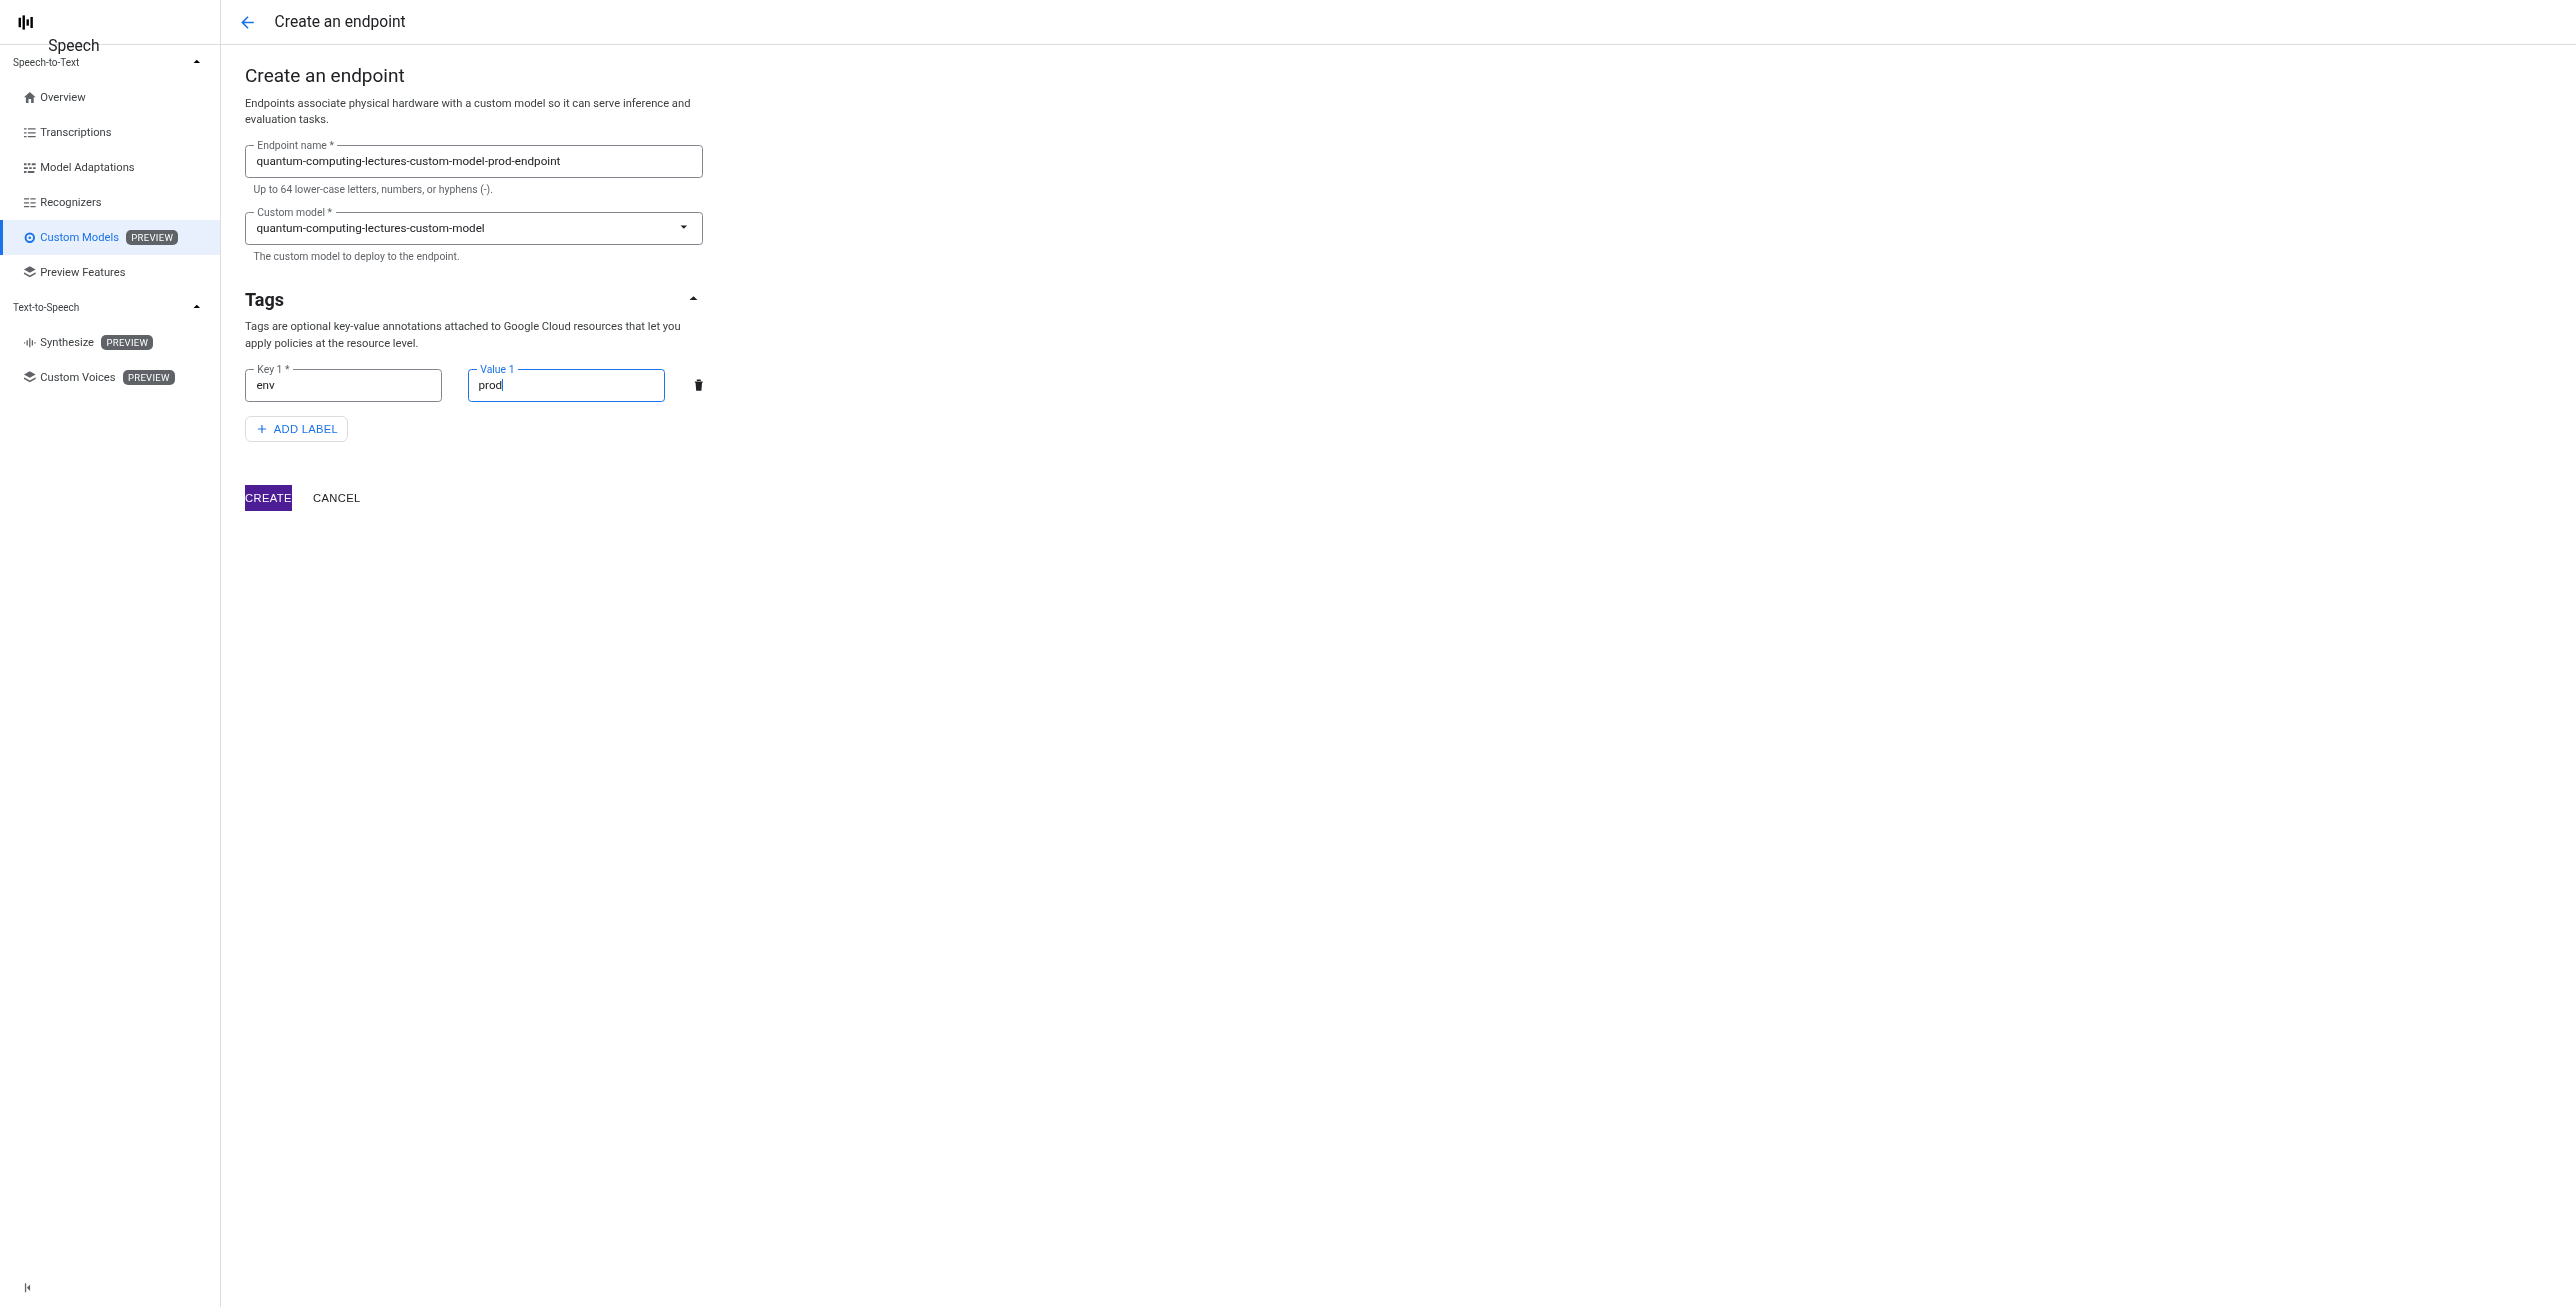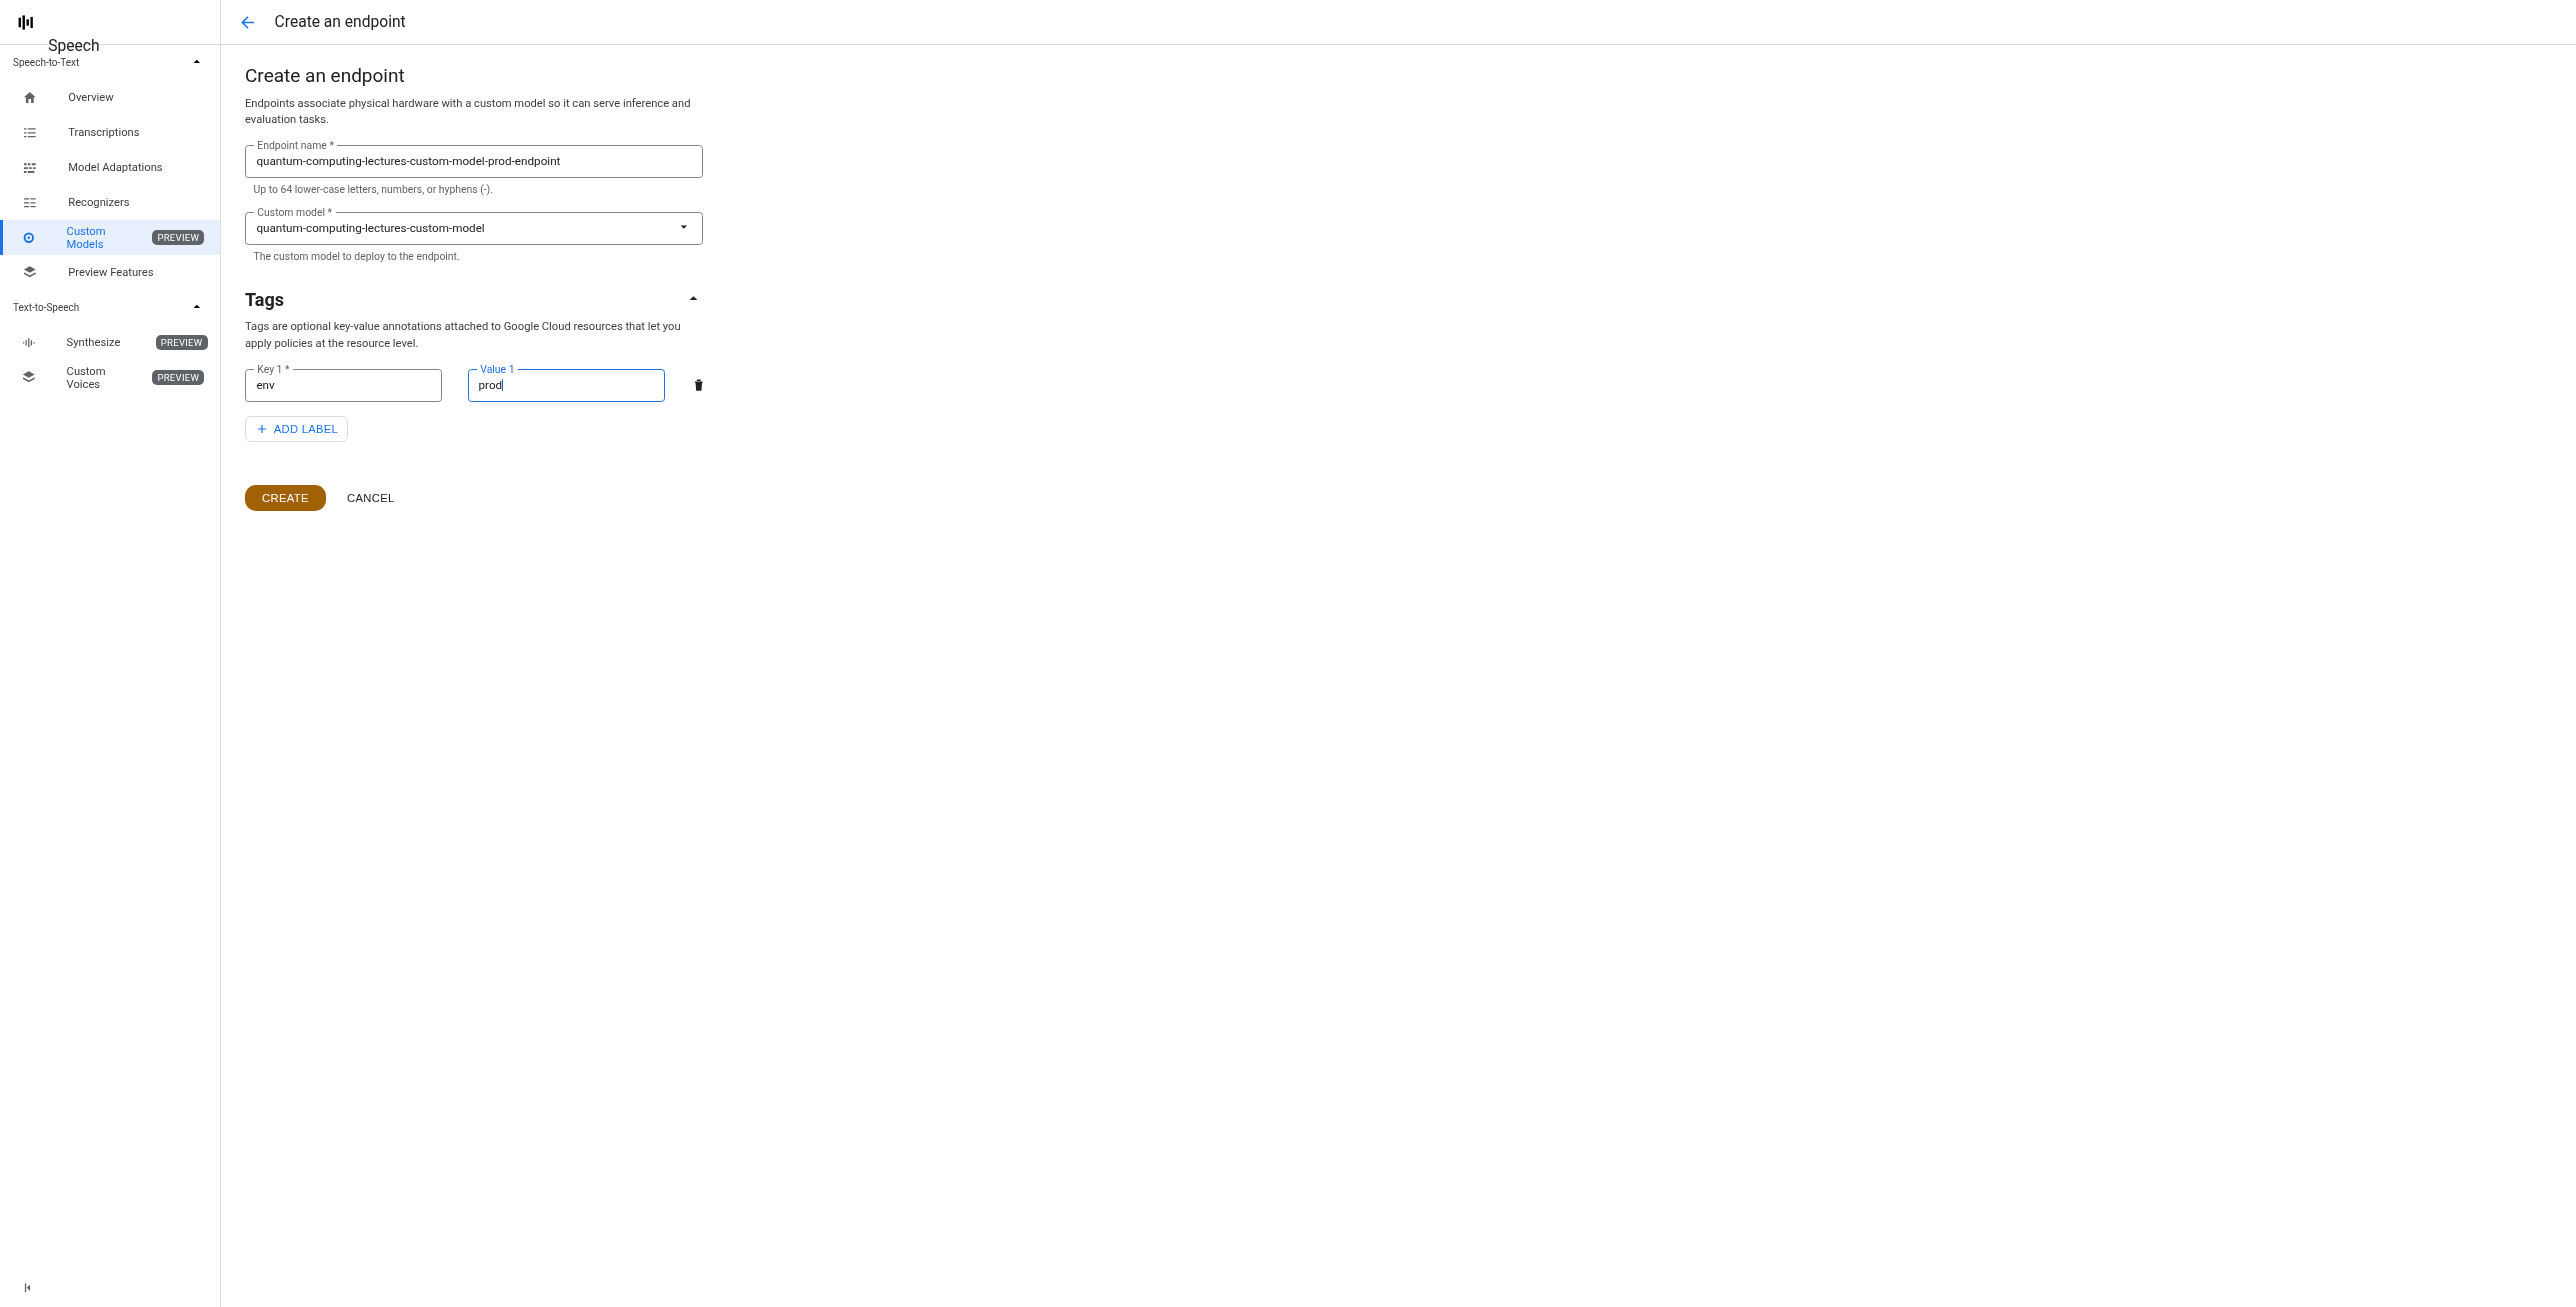--- a/index.html
+++ b/index.html
@@ -41,21 +41,21 @@
     cursor: pointer;
   }
   .nav-section-header:first-of-type { margin-top: 8.6px; }
   .nav-item {
     display: flex;
     align-items: center;
     height: 35px;
     padding: 0 15.6px 0 21px;
     font-size: 11.2px;
     color: #3c4043;
-    gap: 30px;
+    gap: 2px;
     cursor: pointer;
     position: relative;
   }
   .nav-item.selected {
     background: #e8f0fe;
     color: #1a73e8;
   }
   .nav-item.selected::before {
     content: '';
     position: absolute;
@@ -160,25 +160,25 @@
     font-size: 11.2px;
     color: #1a73e8;
     cursor: pointer;
     background: #fff;
     letter-spacing: 0.3px;
   }
   .add-label-btn svg { fill: #1a73e8; }
 
   .action-row { margin-top: 43px; display: flex; gap: 21px; align-items: center; }
   .btn-primary {
-    background: #a16207;
+    background: #4c1d95;
     color: #fff;
     border: none;
-    border-radius: 11px;
-    padding: 7px 17px;
+    border-radius: 0;
+    padding: 7px 0;
     font-size: 11.2px;
     letter-spacing: 0.4px;
     cursor: pointer;
   }
   .btn-secondary {
     background: none;
     border: none;
     font-size: 11.2px;
     letter-spacing: 0.4px;
     color: #202124;

